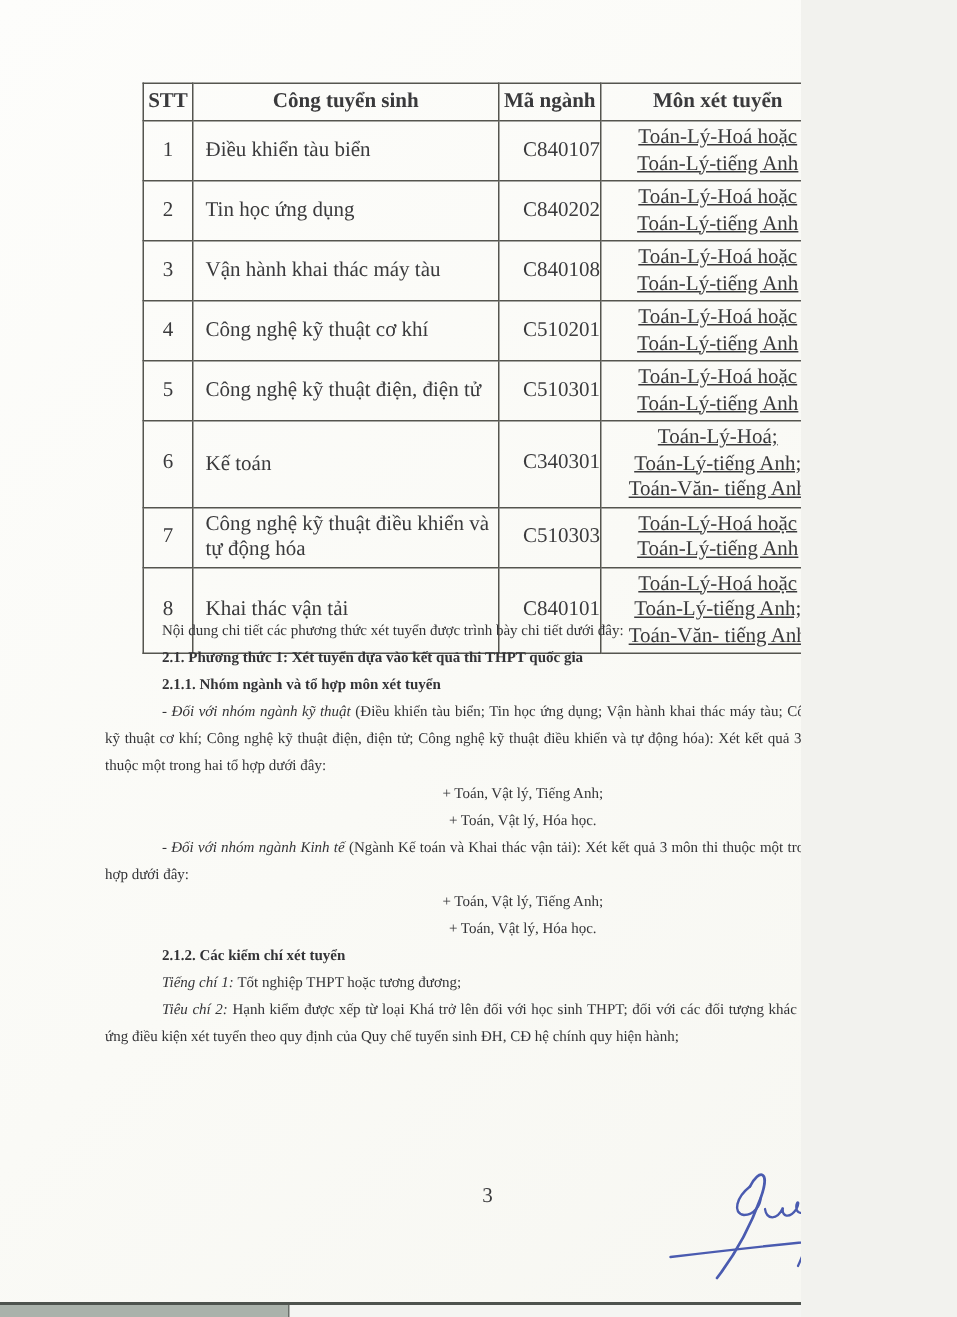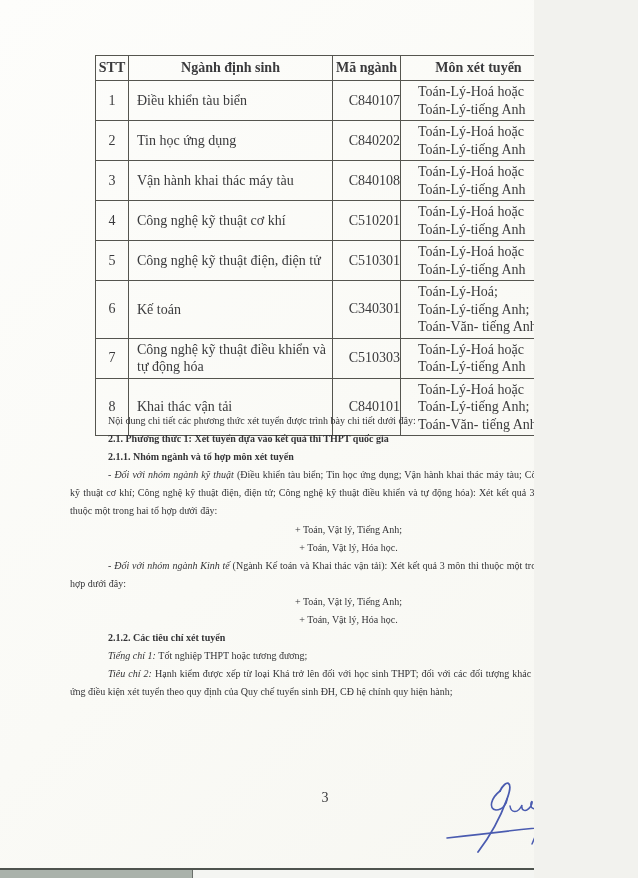--- a/index.html
+++ b/index.html
@@ -34,21 +34,21 @@
     vertical-align: middle;
   }
   .admission-table th {
     font-weight: bold;
     padding: 4px 2px;
     text-align: center;
   }
   .cell-stt { text-align: center; }
   .cell-nganh { padding: 2px 4px 2px 8px; line-height: 17px; }
   .cell-ma { text-align: right; }
-  .cell-mon { text-align: left; padding: 2px 17px; }
+  .cell-mon { text-align: center; padding: 2px 17px; text-decoration: underline; }
   .mon-line { line-height: 17.5px; white-space: nowrap; }
 
   
   .body-text {
     position: absolute;
     left: 70px;
     top: 412px;
     width: 499px;
     font-size: 10px;
     line-height: 18.1px;
@@ -111,21 +111,21 @@
   <table class="admission-table">
     <colgroup>
       <col style="width:33px">
         <col style="width:204px">
         <col style="width:68px">
         <col style="width:156px">
     </colgroup>
     <thead>
       <tr id="table-head-row">
           <th>STT</th>
-          <th>Ngành định sinh</th>
+          <th>Công tuyển sinh</th>
           <th>Mã ngành</th>
           <th>Môn xét tuyển</th>
         </tr>
     </thead>
     <tbody id="table-body">
         <tr>
           <td class="cell-stt">1</td>
           <td class="cell-nganh">Điều khiển tàu biển</td>
           <td class="cell-ma">C840107</td>
           <td class="cell-mon">
@@ -204,21 +204,21 @@
   <div class="body-text" id="body-text">
       <div class="para indent"><span class="seg-n">Nội dung chi tiết các phương thức xét tuyển được trình bày chi tiết dưới đây:</span></div>
       <div class="para indent"><span class="seg-b">2.1. Phương thức 1: Xét tuyển dựa vào kết quả thi THPT quốc gia</span></div>
       <div class="para indent"><span class="seg-b">2.1.1. Nhóm ngành và tổ hợp môn xét tuyển</span></div>
       <div class="para indent"><span class="seg-i">- Đối với nhóm ngành kỹ thuật </span><span class="seg-n">(Điều khiển tàu biển; Tin học ứng dụng; Vận hành khai thác máy tàu; Công nghệ kỹ thuật cơ khí; Công nghệ kỹ thuật điện, điện tử; Công nghệ kỹ thuật điều khiển và tự động hóa): Xét kết quả 3 môn thi thuộc một trong hai tổ hợp dưới đây:</span></div>
       <div class="para plus"><span class="seg-n">+ Toán, Vật lý, Tiếng Anh;</span></div>
       <div class="para plus"><span class="seg-n">+ Toán, Vật lý, Hóa học.</span></div>
       <div class="para indent"><span class="seg-i">- Đối với nhóm ngành Kinh tế </span><span class="seg-n">(Ngành Kế toán và Khai thác vận tải): Xét kết quả 3 môn thi thuộc một trong ba tổ hợp dưới đây:</span></div>
       <div class="para plus"><span class="seg-n">+ Toán, Vật lý, Tiếng Anh;</span></div>
       <div class="para plus"><span class="seg-n">+ Toán, Vật lý, Hóa học.</span></div>
-      <div class="para indent"><span class="seg-b">2.1.2. Các tiêu chí xét tuyển</span></div>
+      <div class="para indent"><span class="seg-b">2.1.2. Các kiểm chí xét tuyển</span></div>
       <div class="para indent"><span class="seg-i">Tiếng chí 1: </span><span class="seg-n">Tốt nghiệp THPT hoặc tương đương;</span></div>
       <div class="para indent"><span class="seg-i">Tiêu chí 2: </span><span class="seg-n">Hạnh kiểm được xếp từ loại Khá trở lên đối với học sinh THPT; đối với các đối tượng khác phải đáp ứng điều kiện xét tuyển theo quy định của Quy chế tuyển sinh ĐH, CĐ hệ chính quy hiện hành;</span></div>
     </div>
 
   <div class="page-number">3</div>
 
   <div class="signature">
     <svg width="192" height="80" viewBox="0 0 192 80" fill="none">
       <path class="sig" d="M4,62 C46,57 124,48 187,44" stroke-width="1.6" stroke-linecap="round" stroke="#4a5bb0"></path>
       <path class="sig" d="M57,15 C63,3 71,4 64,23 C56,45 45,63 35,76" stroke-width="1.8" stroke-linecap="round" stroke="#4a5bb0"></path>

